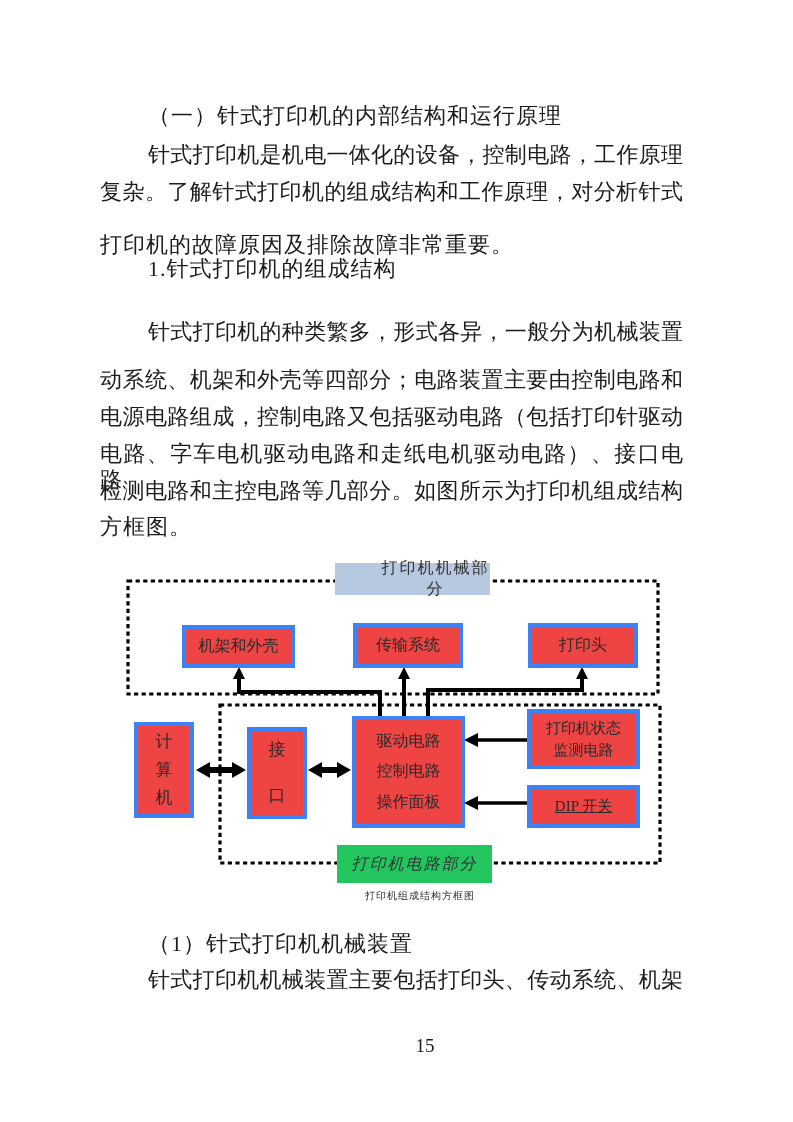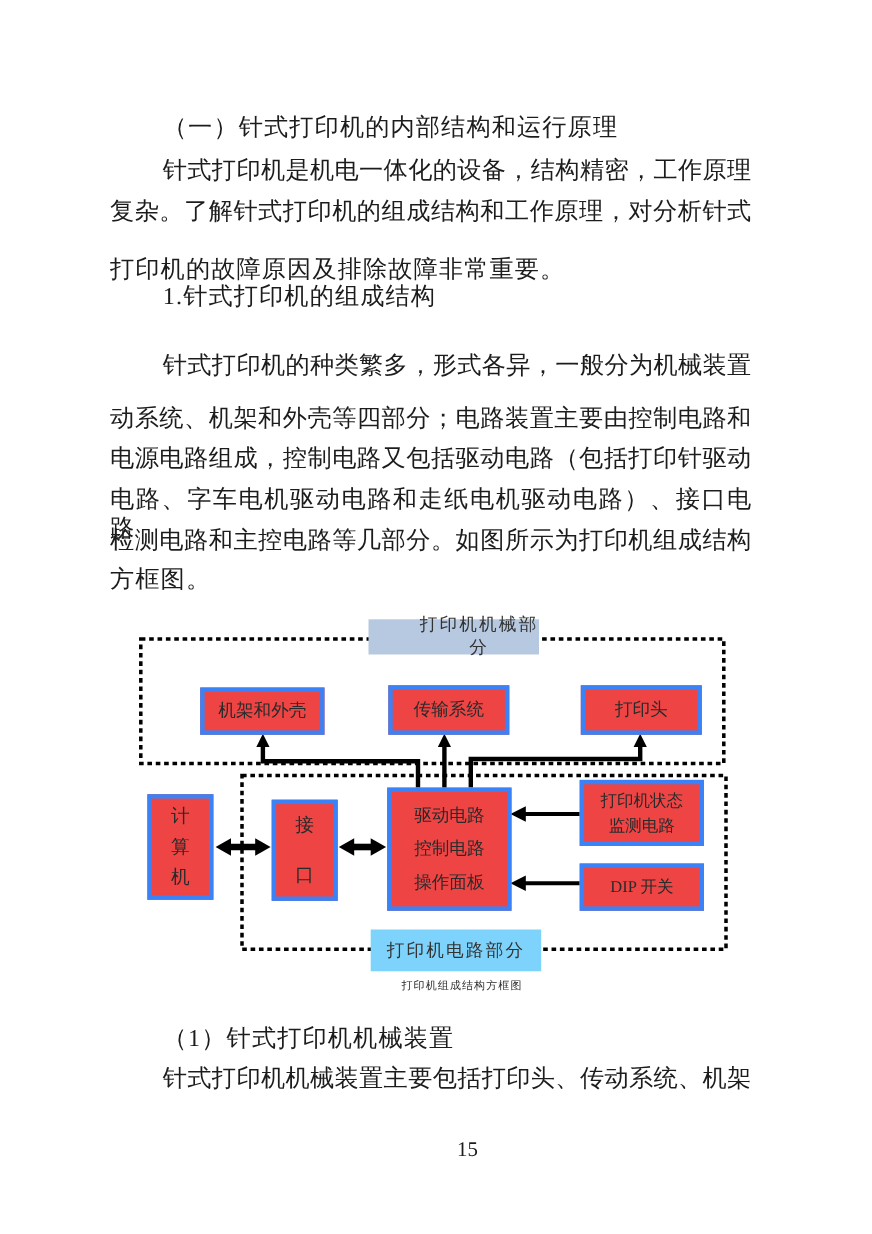--- a/index.html
+++ b/index.html
@@ -82,21 +82,21 @@
     color:#1c1c1c;
     text-align:center;
   }
 </style>
 </head>
 <body>
 
 <div class="page">
 
   <div class="line" style="left:148px;top:103px;">（一）针式打印机的内部结构和运行原理</div>
-  <div class="line just" style="left:148px;top:142px;width:535px;">针式打印机是机电一体化的设备，结构精密，工作原理</div>
+  <div class="line just" style="left:148px;top:142px;width:535px;">针式打印机是机电一体化的设备，控制电路，工作原理</div>
   <div class="line just" style="left:100px;top:179px;width:583px;">复杂。了解针式打印机的组成结构和工作原理，对分析针式</div>
   <div class="line" style="left:100px;top:232px;">打印机的故障原因及排除故障非常重要。</div>
   <div class="line" style="left:148px;top:256px;">1.针式打印机的组成结构</div>
   <div class="line just" style="left:148px;top:293px;width:535px;margin-top:26px;">针式打印机的种类繁多，形式各异，一般分为机械装置</div>
   <div class="line just" style="left:100px;top:367px;width:583px;">动系统、机架和外壳等四部分；电路装置主要由控制电路和</div>
   <div class="line just" style="left:100px;top:404px;width:583px;">电源电路组成，控制电路又包括驱动电路（包括打印针驱动</div>
   <div class="line just" style="left:100px;top:441px;width:583px;">电路、字车电机驱动电路和走纸电机驱动电路）、接口电路、</div>
   <div class="line just" style="left:100px;top:478px;width:583px;">检测电路和主控电路等几部分。如图所示为打印机组成结构</div>
   <div class="line" style="left:100px;top:514px;">方框图。</div>
   <div class="line" style="left:148px;top:931px;">（1）针式打印机机械装置</div>
@@ -124,40 +124,40 @@
     <polygon points="337,762 337,778 351,770" fill="#000"></polygon>
 
     <line x1="527" y1="740" x2="477" y2="740" stroke="#000" stroke-width="3.6"></line>
     <polygon points="478,733 478,747 464,740" fill="#000"></polygon>
 
     <line x1="527" y1="803" x2="477" y2="803" stroke="#000" stroke-width="3.6"></line>
     <polygon points="478,796 478,810 464,803" fill="#000"></polygon>
   </svg>
 
   <div class="dlabel" style="left:335px;top:563px;width:155px;height:32px;background:#b7c9e0;padding-left:46px;">打印机机械部分</div>
-  <div class="dlabel" style="left:337px;top:845px;width:155px;height:38px;background:#7dd3fc;">打印机电路部分</div>
+  <div class="dlabel" style="left:337px;top:845px;width:155px;height:38px;background:#22c55e;font-style:italic;">打印机电路部分</div>
 
   <div class="dbox" style="left:182px;top:625px;width:113px;height:43px;">机架和外壳</div>
   <div class="dbox" style="left:353px;top:623px;width:110px;height:45px;">传输系统</div>
   <div class="dbox" style="left:528px;top:623px;width:110px;height:45px;">打印头</div>
 
   <div class="dbox" style="left:134px;top:722px;width:60px;height:96px;border-top-width:4px;font-size:17px;">
     <div class="vtext" style="line-height:28px;">计算机</div>
   </div>
   <div class="dbox" style="left:247px;top:727px;width:60px;height:92px;border-bottom-width:4px;font-size:17px;">
     <div class="vtext" style="line-height:46px;">接口</div>
   </div>
   <div class="dbox multiline" style="left:352px;top:716px;width:113px;height:112px;">
     <div>驱动电路</div>
     <div>控制电路</div>
     <div>操作面板</div>
   </div>
   <div class="dbox multiline" style="left:527px;top:709px;width:113px;height:60px;font-size:15px;padding:4px 0;">
     <div>打印机状态</div>
     <div>监测电路</div>
   </div>
-  <div class="dbox" style="left:527px;top:785px;width:113px;height:43px;font-size:15px;">DIP 开关</div>
+  <div class="dbox" style="left:527px;top:785px;width:113px;height:43px;font-size:15px;text-decoration:underline;">DIP 开关</div>
 
   <div class="caption" style="left:330px;top:889px;width:180px;">打印机组成结构方框图</div>
 
   <div class="pagenum" style="left:400px;top:1035px;width:50px;">15</div>
 
 </div>
 
 </body></html>

